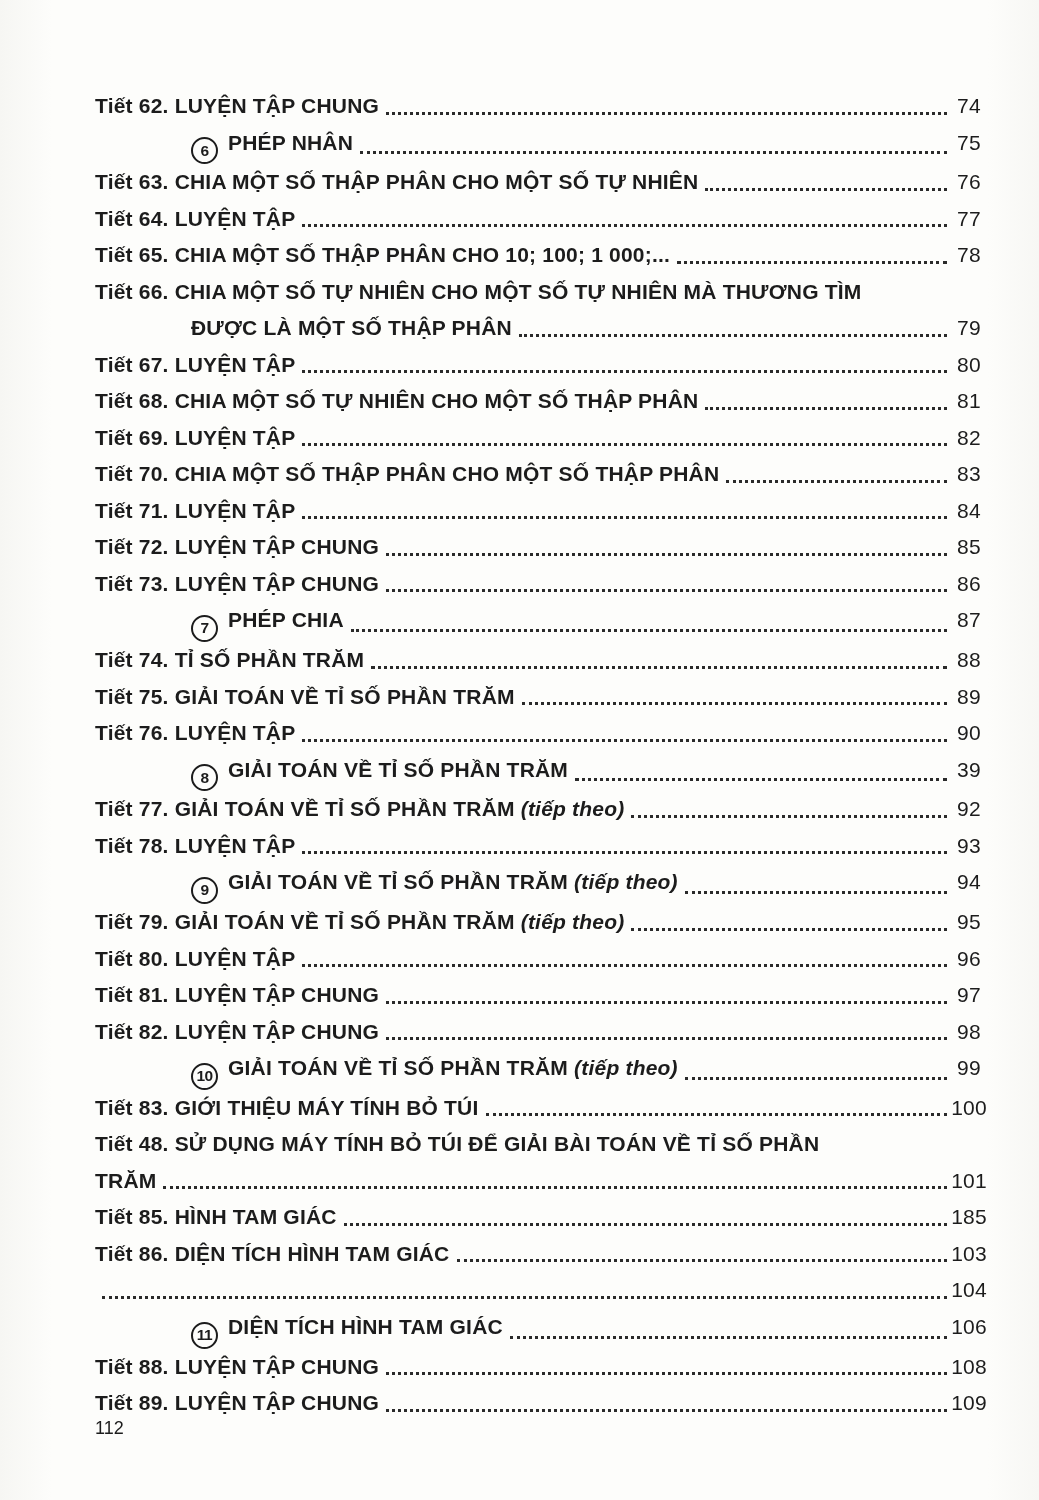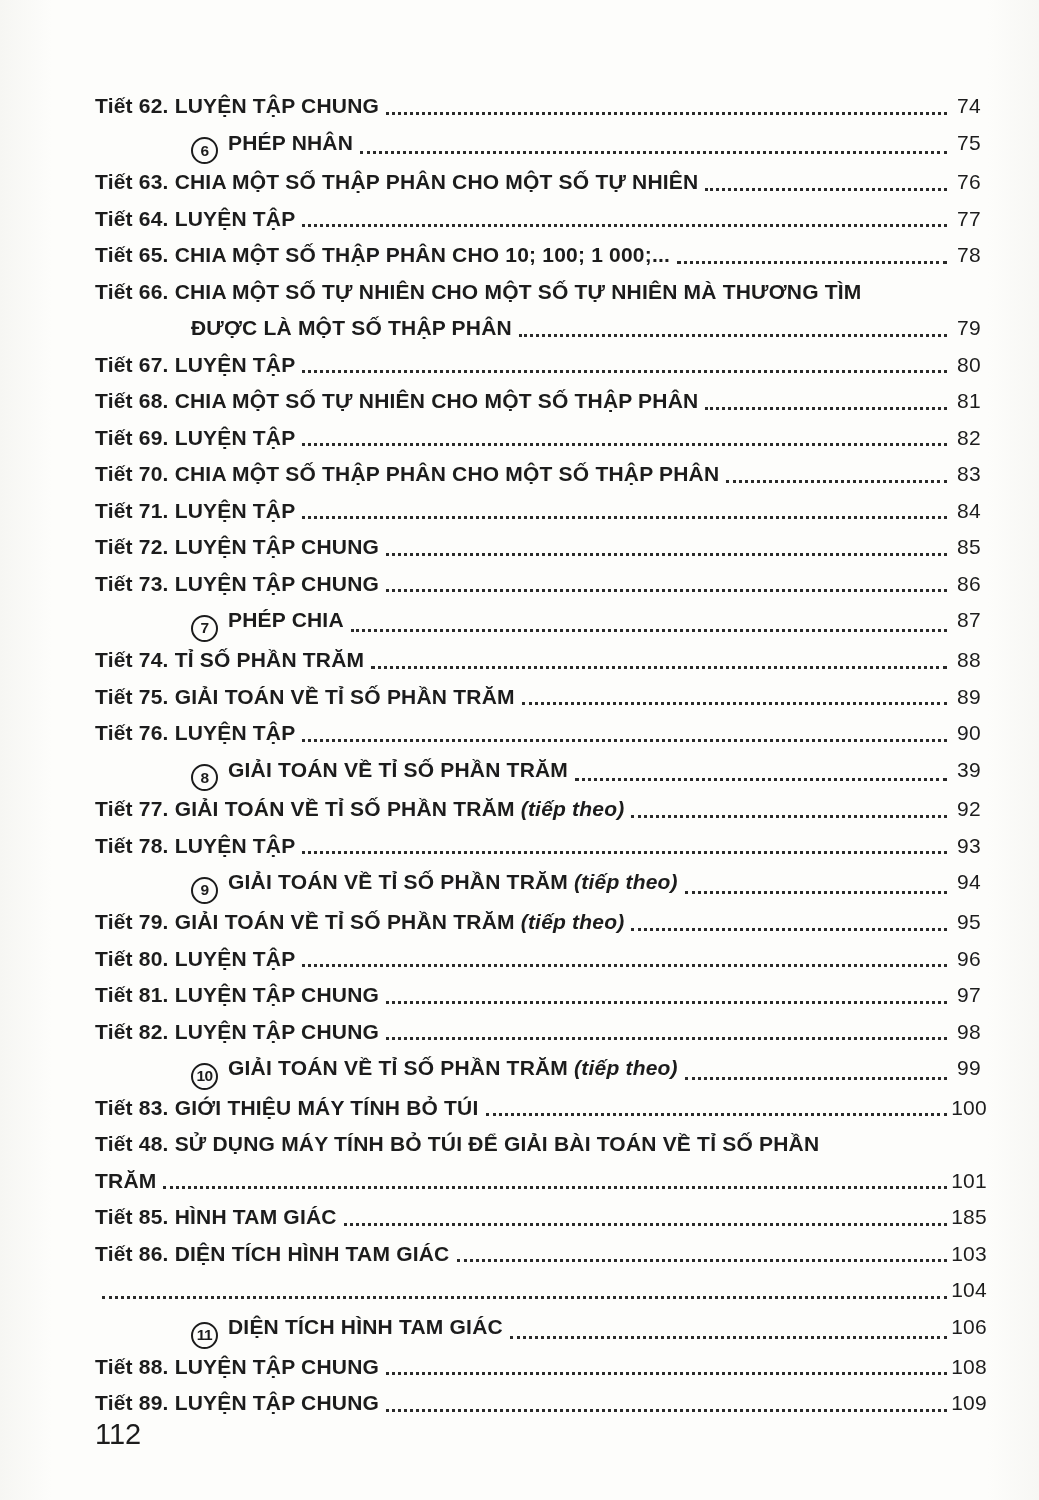--- a/index.html
+++ b/index.html
@@ -54,21 +54,21 @@
     height: 0;
   }
   .pagenum {
     min-width: 36px;
     text-align: center;
     font-weight: 400;
   }
   .footer {
     position: absolute;
     left: 95px; top: 1418px;
-    font-size: 29px;
+    font-size: 18px;
     font-weight: 400;
     color: #1c1c1c;
   }
 </style>
 </head>
 <body>
 
 <div class="page" style="color: rgb(28, 28, 28);">
   <div class="content">
   <div class="toc-row">

